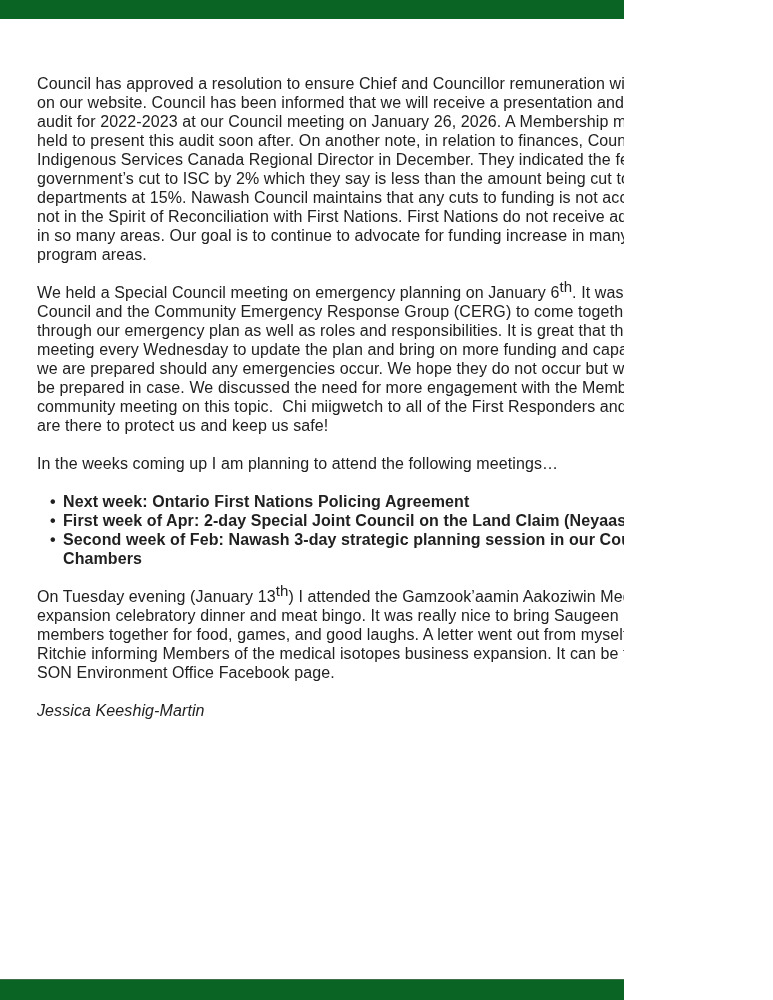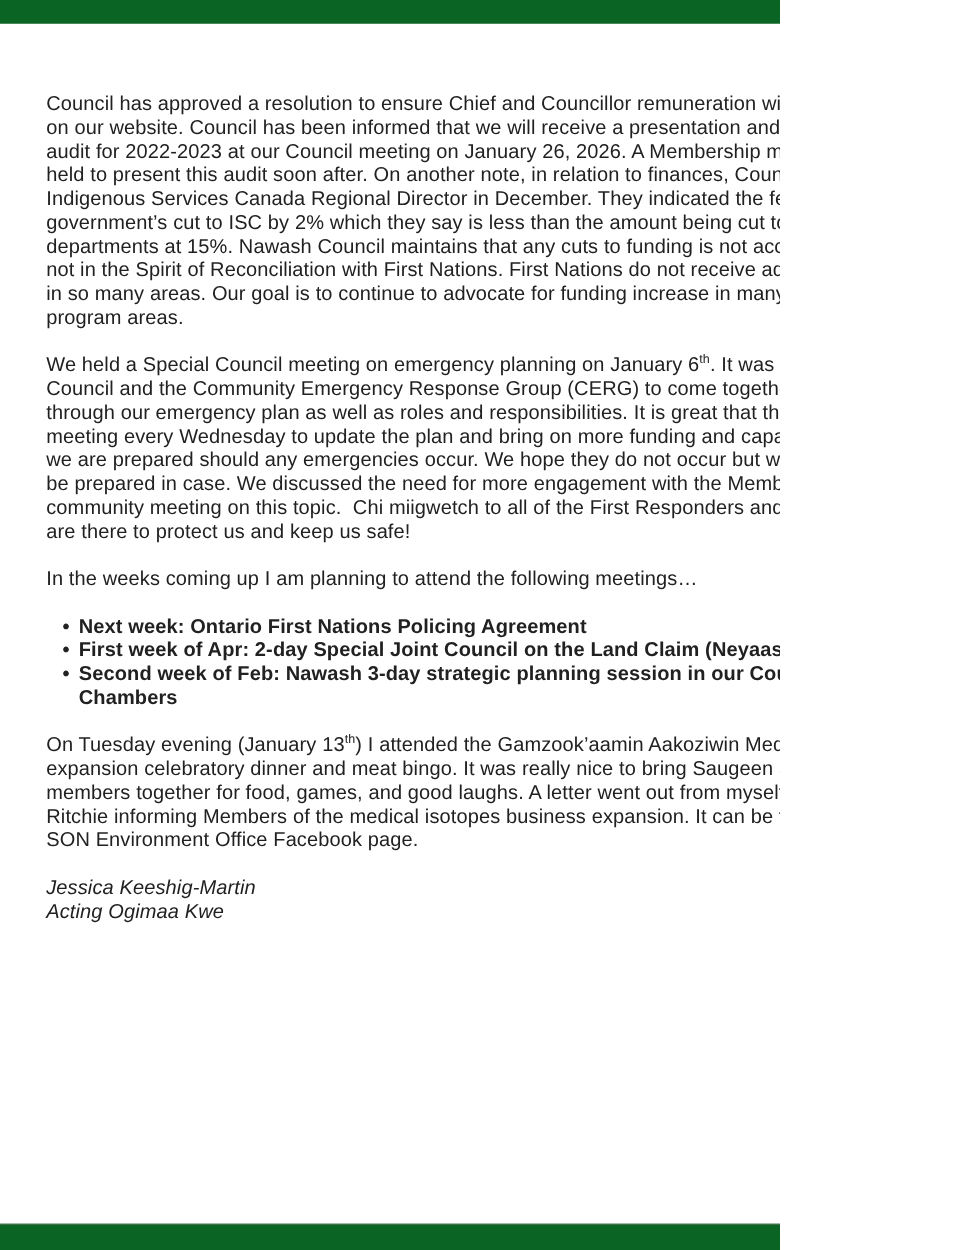--- a/index.html
+++ b/index.html
@@ -31,21 +31,21 @@
     color: var(--text-color, #212121);
     font-size: 16px;
     line-height: 19px;
     letter-spacing: 0.1px;
   }
   .para {
     margin: 0 0 19px 0;
     white-space: pre-wrap;
   }
   sup.ordinal {
-    font-size: 10px;
+    font-size: 15px;
     line-height: 0;
     vertical-align: super;
   }
   ul.meetings {
     list-style: none;
     margin: 0 0 19px 0;
     padding: 0 0 0 13px;
     font-weight: bold;
   }
   ul.meetings li {
@@ -82,19 +82,18 @@
       <li>Second week of Feb: Nawash 3-day strategic planning session in our Council Chambers</li>
     </ul>
 
 
     <p class="para"><span>On Tuesday evening (January 13</span><sup class="ordinal">th</sup><span>) I attended the Gamzook’aamin Aakoziwin Medical Isotopes expansion celebratory dinner and meat bingo. It was really nice to bring Saugeen and Nawash members together for food, games, and good laughs. A letter went out from myself and Chief Ritchie informing Members of the medical isotopes business expansion. It can be found on the SON Environment Office Facebook page.</span></p>
 
 
 
     <div class="signature-block">
       <div>Jessica Keeshig-Martin</div>
-      <div>Acting Ogimaa Kwe</div>
     </div>
 
   </div>
 
   <div class="bar bottom"></div>
 </div>
 
 </body></html>

